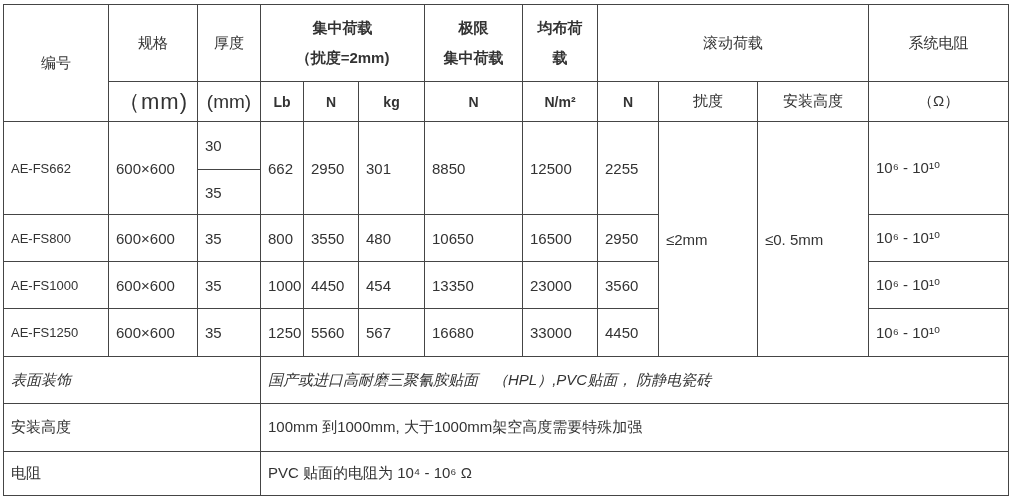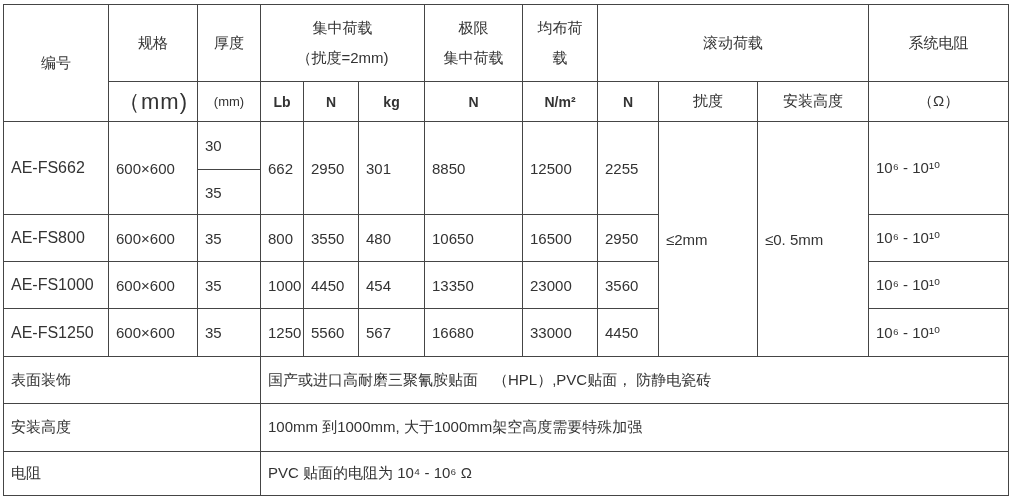--- a/index.html
+++ b/index.html
@@ -18,33 +18,33 @@
   }
   td {
     border: 1.5px solid #454545;
     font-size: 15px;
     vertical-align: middle;
     padding: 0 2px 0 7px;
     overflow: hidden;
     white-space: nowrap;
   }
   td.hd { text-align: center; padding: 0 1px; }
-  .pre { white-space: pre-line; line-height: 2.0; }
+  .pre { white-space: pre-line; line-height: 2.0; font-weight: bold; }
   .unit-big { font-size: 22px; letter-spacing: 1px; }
-  .unit-small { font-size: 13px; }
+  .unit-small { font-size: 19px; }
   .subhd { font-size: 14px; font-weight: bold; }
-  .nm { font-size: 16px; }
+  .nm { font-size: 13px; }
   tr.hA { height: 77px; }
   tr.hB { height: 40px; }
   tr.r1a { height: 48px; }
   tr.r1b { height: 45px; }
   tr.r2 { height: 47px; }
   tr.r3 { height: 47px; margin-left: 8px; }
   tr.r4 { height: 48px; }
-  tr.f1 { height: 47px; }
+  tr.f1 { height: 47px; font-style: italic; }
   tr.f2 { height: 48px; }
   tr.f3 { height: 44px; }
 </style>
 </head>
 <body>
 
 <div class="wrap">
   <table class="spec">
     <colgroup>
       <col style="width:105px">

